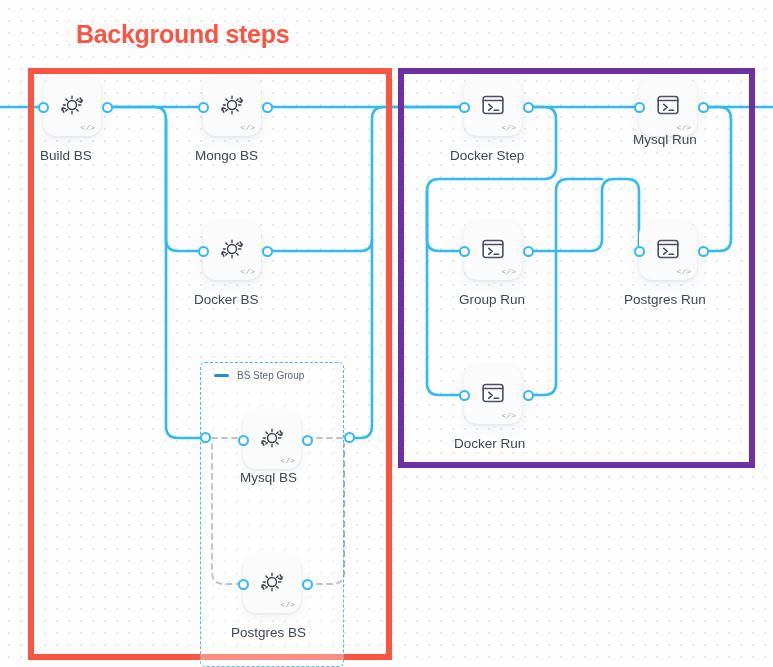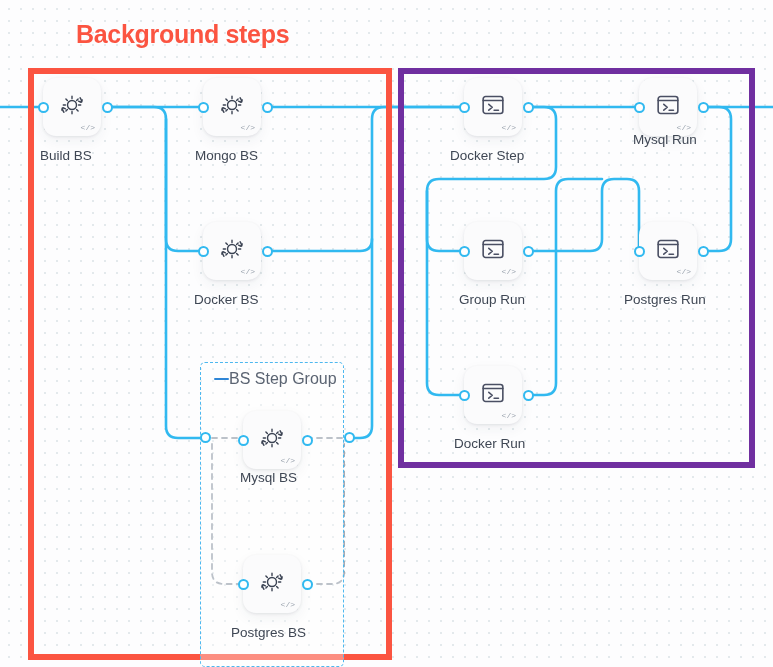--- a/index.html
+++ b/index.html
@@ -59,22 +59,22 @@
     left:200px; top:362px;
     width:144px; height:305px;
     box-sizing:border-box;
     border:1.4px dashed #4db8ef;
     border-radius:5px;
     background:rgba(255,255,255,0.34);
   }
   #group-bs-header{
     position:absolute;
     left:214px; top:370px;
-    display:flex;align-items:center;gap:0;
-    font-size:16px;color:#5b6472;
+    display:flex;align-items:center;gap:8px;
+    font-size:10px;color:#5b6472;
     white-space:nowrap;
     user-select:none;
   }
   #group-bs-header .collapse-dash{
     display:inline-block;width:15px;height:2.6px;
     background:#2f86d6;border-radius:2px;
   }
 
   
   .node{

